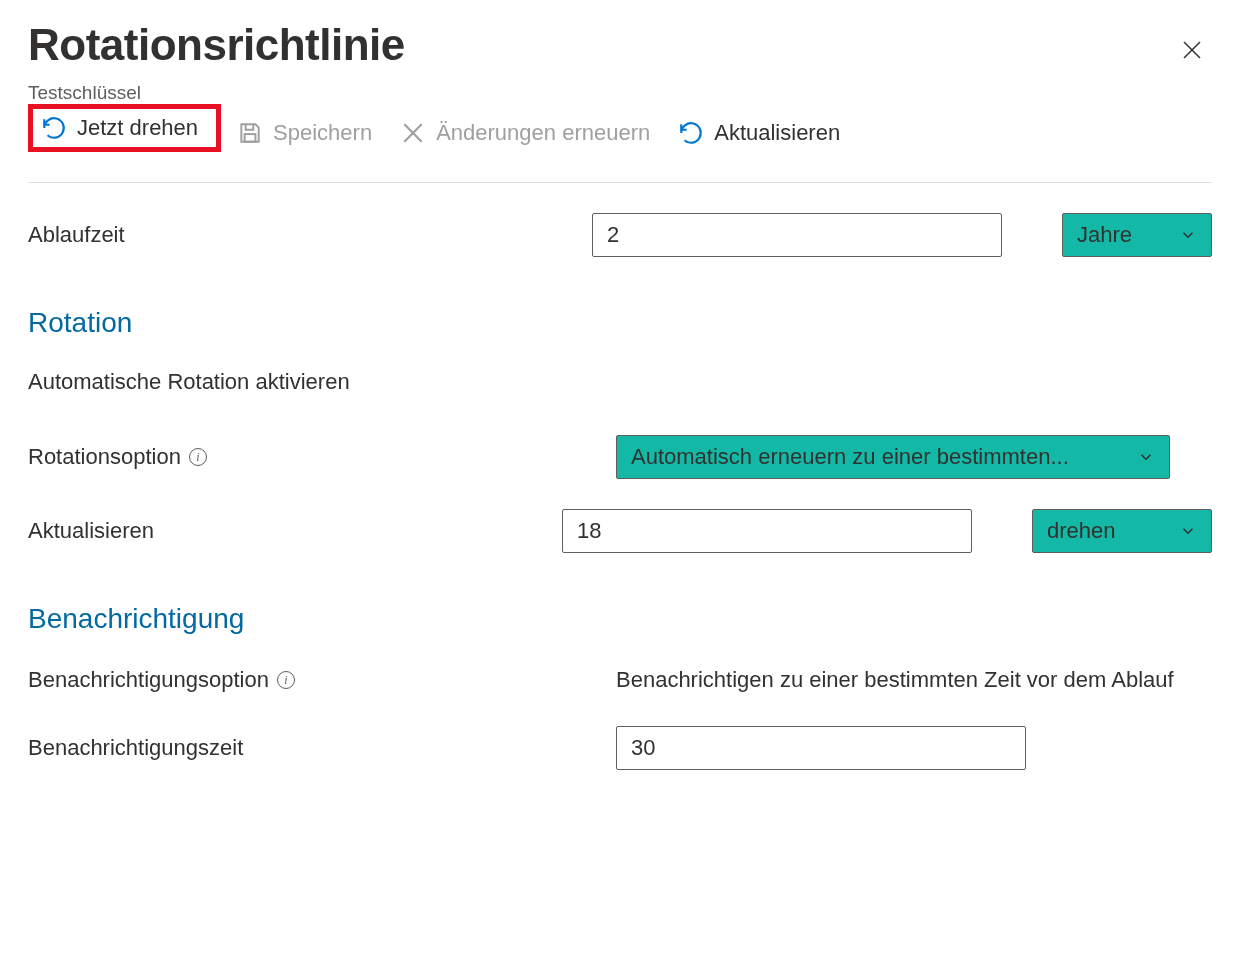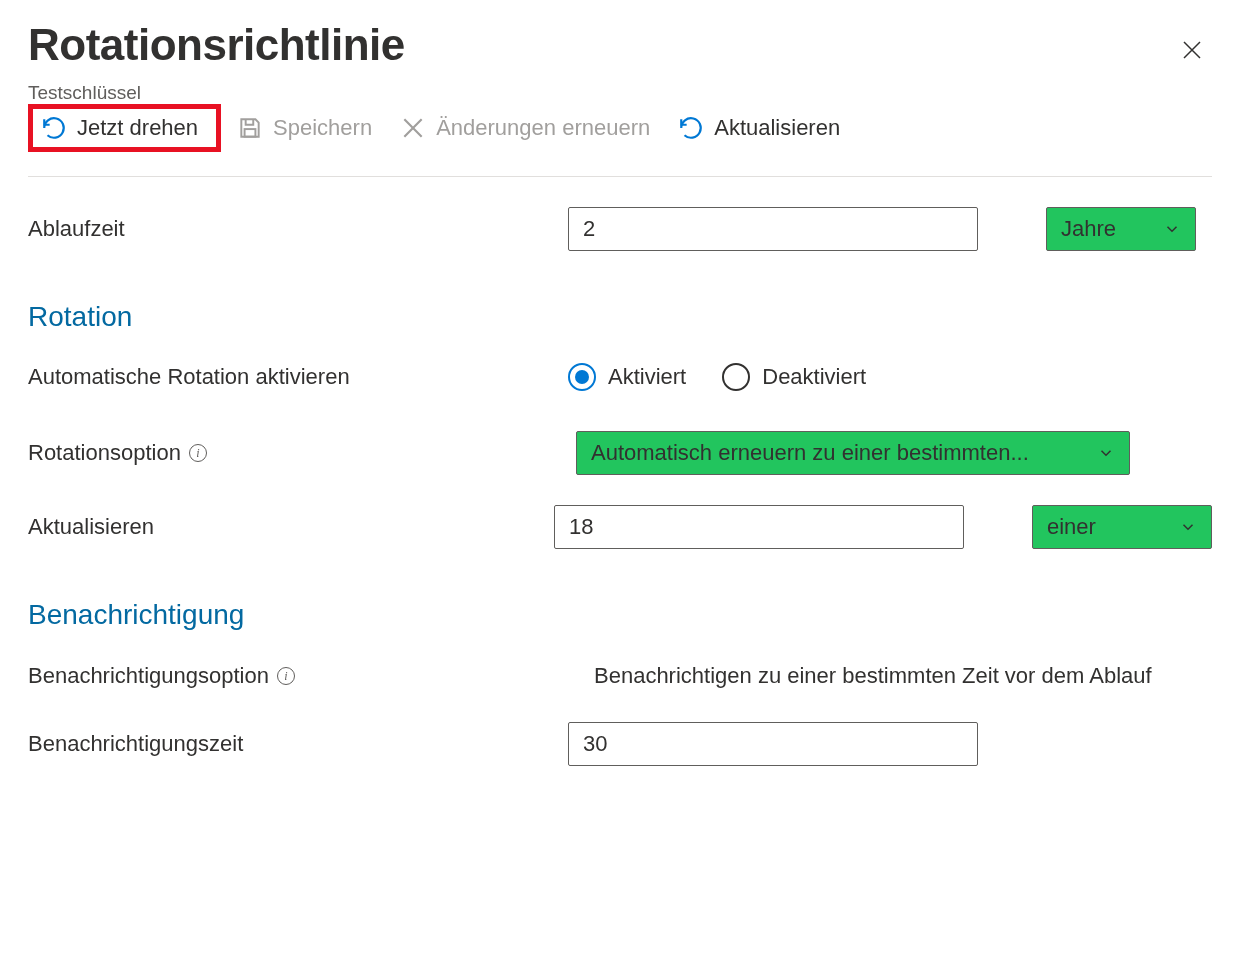--- a/index.html
+++ b/index.html
@@ -36,24 +36,24 @@
     height: 24px;
     stroke: #323130;
     stroke-width: 1.5;
   }
   .subtitle {
     font-size: 19px;
     color: #605e5c;
   }
   .toolbar {
     display: flex;
-    align-items: center;
+    align-items: flex-end;
     gap: 4px;
     border-bottom: 1px solid #e1dfdd;
-    padding-bottom: 24px;
+    padding-bottom: 30px;
     margin-bottom: 30px;
   }
   .toolbar-btn {
     display: flex;
     align-items: center;
     gap: 10px;
     padding: 6px 12px;
     cursor: pointer;
     font-size: 22px;
     color: #323130;
@@ -69,20 +69,21 @@
     padding: 6px 18px 6px 8px;
   }
   .toolbar-btn svg {
     width: 26px;
     height: 26px;
   }
   .form-row {
     display: flex;
     align-items: center;
     margin-bottom: 30px;
+    gap: 48px;
   }
   .form-label {
     width: 540px;
     font-size: 22px;
     color: #323130;
     display: flex;
     align-items: center;
     gap: 8px;
   }
   .info-icon {
@@ -116,23 +117,22 @@
   .select-box {
     font-size: 22px;
     padding: 8px 14px;
     border: 1px solid #605e5c;
     border-radius: 2px;
     display: flex;
     align-items: center;
     justify-content: space-between;
     gap: 12px;
     cursor: pointer;
-    background: #22c55e;
+    background: #14b8a6;
     min-width: 140px;
-    margin-left: 8px;
   }
   .select-box.wide {
     width: 554px;
   }
   .select-box.narrow {
     width: 150px;
   }
   .chevron {
     width: 18px;
     height: 18px;
@@ -171,21 +171,20 @@
     width: 14px;
     height: 14px;
     background: #0078d4;
     border-radius: 50%;
   }
   .static-text {
     font-size: 22px;
     color: #323130;
     max-width: 620px;
     line-height: 1.4;
-    margin-left: 26px;
   }
   .select-text {
     white-space: nowrap;
     overflow: hidden;
     text-overflow: ellipsis;
   }
 </style>
 </head>
 <body>
 
@@ -244,34 +243,20 @@
         <path d="M6 9l6 6 6-6"></path>
       </svg>
     </div>
   </div>
 </div>
 
 <div class="section-title">Rotation</div>
 
 <div class="form-row">
   <div class="form-label">Automatische Rotation aktivieren</div>
-  <div class="form-controls">
-    <div class="radio-group">
-      <div class="radio-item">
-        <div class="radio-circle selected">
-          <div class="radio-dot"></div>
-        </div>
-        <span>Aktiviert</span>
-      </div>
-      <div class="radio-item">
-        <div class="radio-circle"></div>
-        <span>Deaktiviert</span>
-      </div>
-    </div>
-  </div>
 </div>
 
 <div class="form-row" style="margin-top:40px;">
   <div class="form-label">
     <span>Rotationsoption</span>
     <span class="info-icon">i</span>
   </div>
   <div class="form-controls">
     <div class="select-box wide">
       <span class="select-text">Automatisch erneuern zu einer bestimmten...</span>
@@ -280,21 +265,21 @@
       </svg>
     </div>
   </div>
 </div>
 
 <div class="form-row">
   <div class="form-label">Aktualisieren</div>
   <div class="form-controls">
     <input class="text-input" type="text" value="18" style="">
     <div class="select-box" style="width:180px;">
-      <span class="select-text">einer</span>
+      <span class="select-text">drehen</span>
       <svg class="chevron" viewBox="0 0 24 24" fill="none" stroke="#323130" stroke-width="2">
         <path d="M6 9l6 6 6-6"></path>
       </svg>
     </div>
   </div>
 </div>
 
 <div class="section-title">Benachrichtigung</div>
 
 <div class="form-row">

